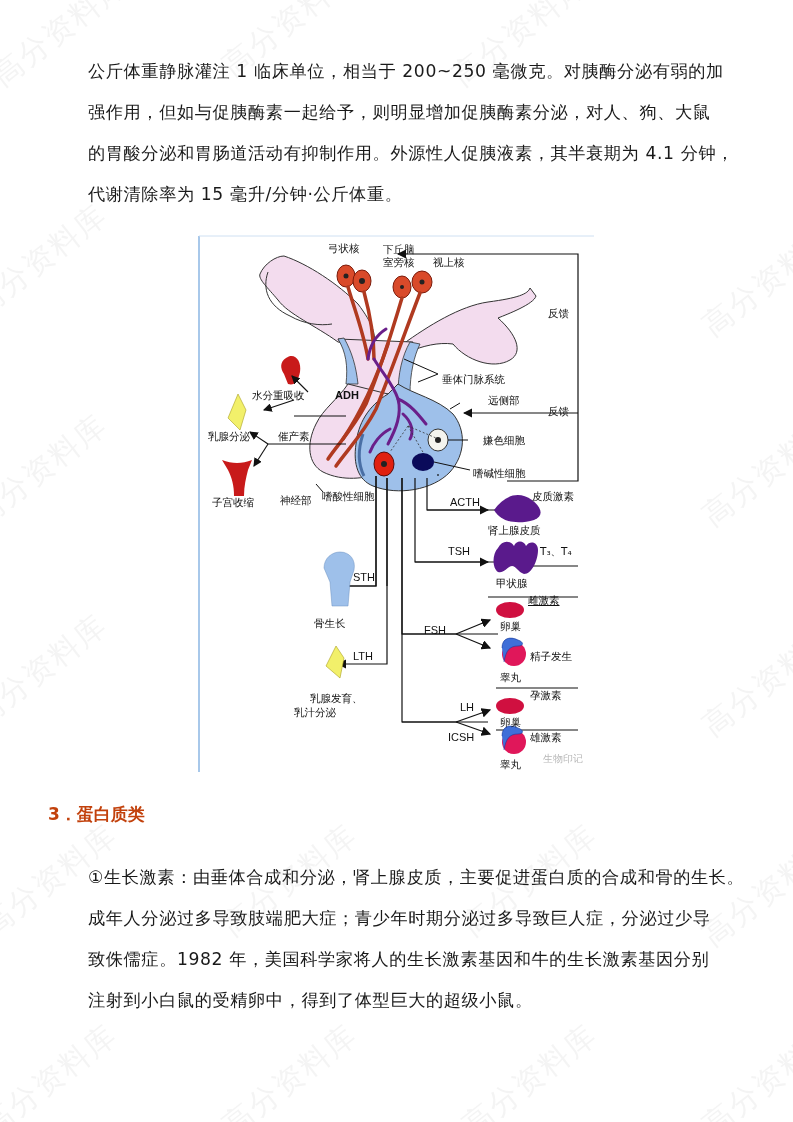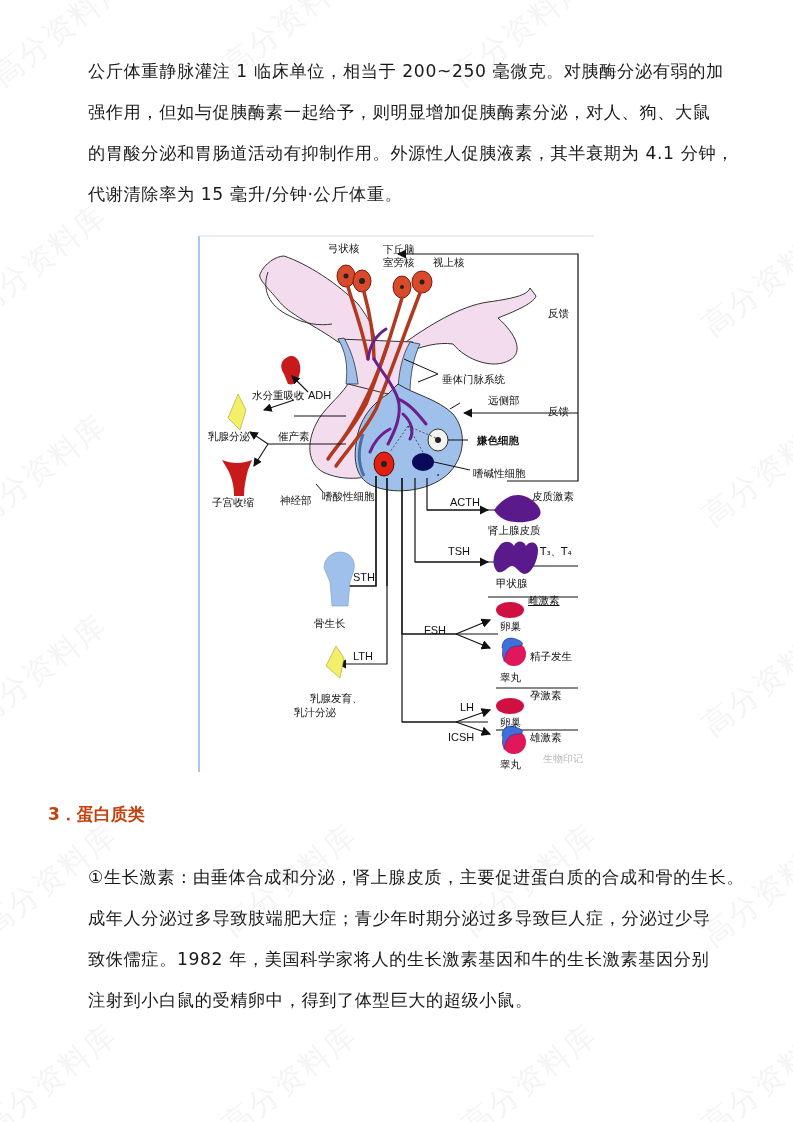--- a/index.html
+++ b/index.html
@@ -180,27 +180,27 @@
 
   <span class="lbl" style="left:130px;top:8px;">弓状核</span>
   <span class="lbl" style="left:185px;top:9px;">下丘脑</span>
   <span class="lbl" style="left:185px;top:22px;">室旁核</span>
   <span class="lbl" style="left:235px;top:22px;">视上核</span>
   <span class="lbl" style="left:350px;top:73px;">反馈</span>
   <span class="lbl" style="left:244px;top:139px;">垂体门脉系统</span>
   <span class="lbl" style="left:290px;top:160px;">远侧部</span>
   <span class="lbl" style="left:350px;top:171px;">反馈</span>
   <span class="lbl" style="left:54px;top:155px;">水分重吸收</span>
-  <span class="lbl en" style="left:110px;top:155px;">ADH</span>
+  <span class="lbl en" style="left:137px;top:155px;font-weight:bold;">ADH</span>
   <span class="lbl" style="left:10px;top:196px;">乳腺分泌</span>
   <span class="lbl" style="left:80px;top:196px;">催产素</span>
   <span class="lbl" style="left:14px;top:262px;">子宫收缩</span>
   <span class="lbl" style="left:82px;top:260px;">神经部</span>
   <span class="lbl" style="left:124px;top:256px;">嗜酸性细胞</span>
-  <span class="lbl" style="left:279px;top:200px;font-weight:bold;">嫌色细胞</span>
+  <span class="lbl" style="left:285px;top:200px;">嫌色细胞</span>
   <span class="lbl" style="left:275px;top:233px;">嗜碱性细胞</span>
   <span class="lbl en" style="left:252px;top:262px;">ACTH</span>
   <span class="lbl" style="left:334px;top:256px;">皮质激素</span>
   <span class="lbl" style="left:290px;top:290px;">肾上腺皮质</span>
   <span class="lbl en" style="left:250px;top:311px;">TSH</span>
   <span class="lbl" style="left:342px;top:311px;">T₃、T₄</span>
   <span class="lbl" style="left:298px;top:343px;">甲状腺</span>
   <span class="lbl en" style="left:155px;top:337px;">STH</span>
   <span class="lbl" style="left:116px;top:383px;">骨生长</span>
   <span class="lbl" style="left:330px;top:360px;text-decoration:underline;">雌激素</span>

